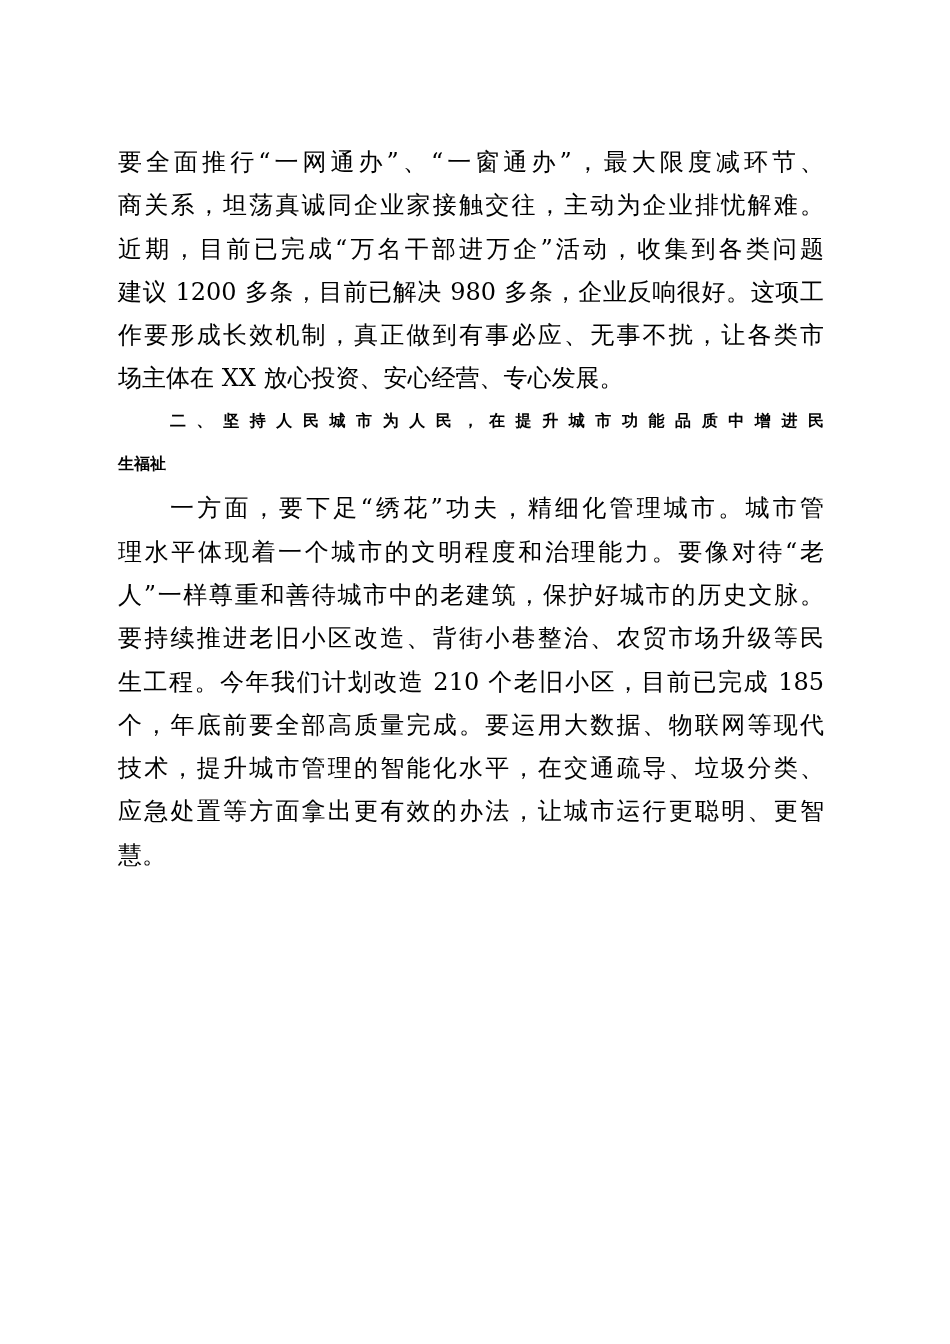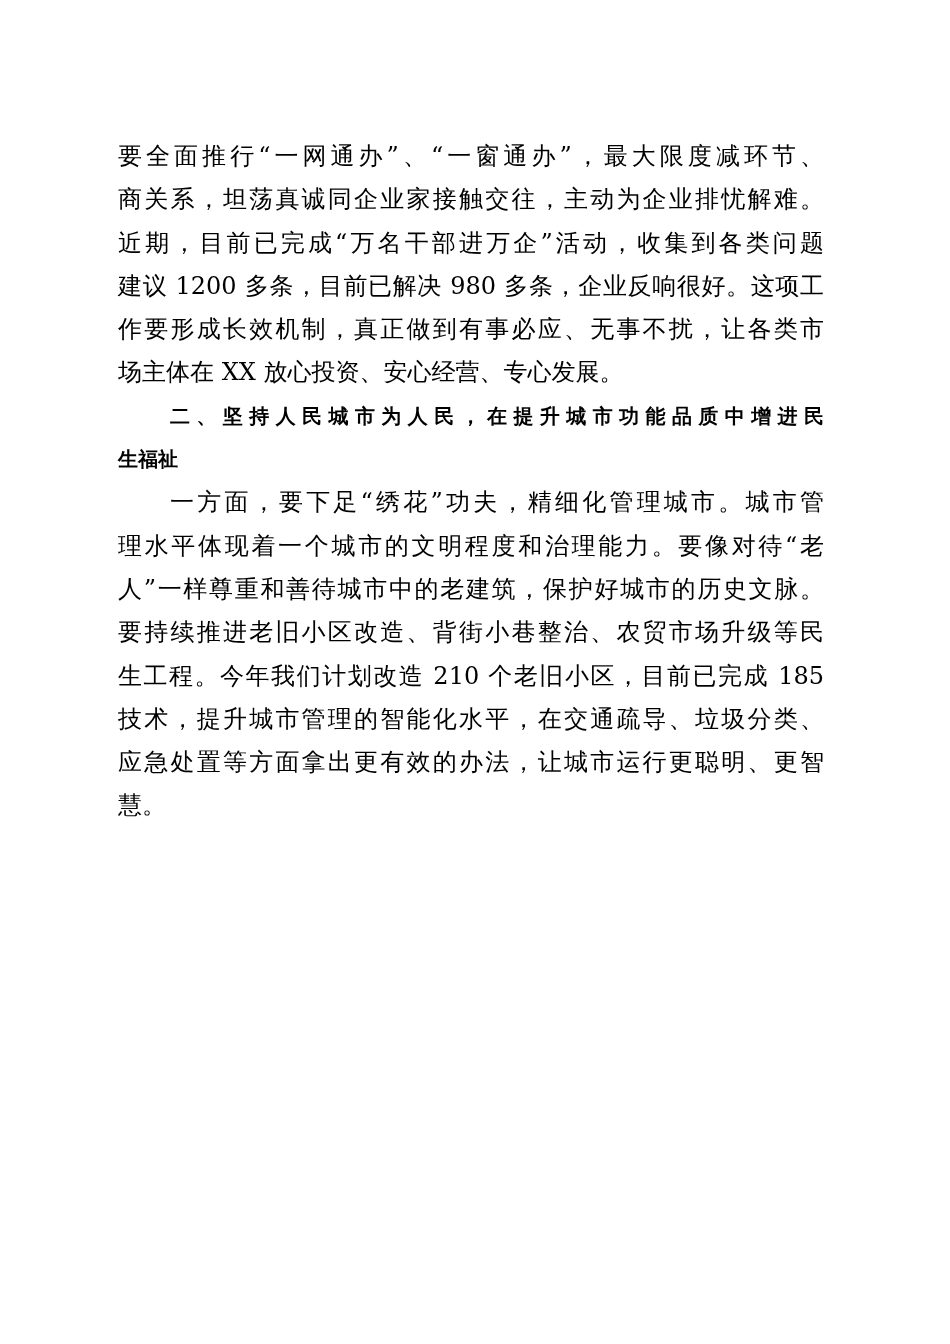--- a/index.html
+++ b/index.html
@@ -11,42 +11,42 @@
       width: 950px;
       height: 1344px;
       position: relative;
       overflow: hidden;
       font-family: "DejaVu Serif", "Liberation Serif", serif;
       color: #000000;
     }
     .page {
       position: absolute;
       left: 118px;
-      top: 135px;
+      top: 141px;
       width: 706px;
     }
     .line {
       height: 43.3px;
       line-height: 43.3px;
       font-size: 24px;
       white-space: nowrap;
       text-align: justify;
       text-align-last: justify;
       letter-spacing: 0px;
     }
     .line.last {
       text-align-last: left;
     }
     .line.indent {
       padding-left: 52px;
     }
     .line.heading {
-      font-family: Liberation Serif, serif;
+      font-family: Liberation Mono, monospace;
       font-weight: bold;
-      font-size: 20px;
+      font-size: 16px;
     }
   </style>
 </head>
 <body>
 
 <div class="page">
 
   <div>
     <div class="line">要全面推行“一网通办”、“一窗通办”，最大限度减环节、</div>
     <div class="line">商关系，坦荡真诚同企业家接触交往，主动为企业排忧解难。</div>
@@ -61,19 +61,20 @@
     <div class="line heading last">生福祉</div>
   </div>
 
 
   <div>
     <div class="line indent">一方面，要下足“绣花”功夫，精细化管理城市。城市管</div>
     <div class="line">理水平体现着一个城市的文明程度和治理能力。要像对待“老</div>
     <div class="line">人”一样尊重和善待城市中的老建筑，保护好城市的历史文脉。</div>
     <div class="line">要持续推进老旧小区改造、背街小巷整治、农贸市场升级等民</div>
     <div class="line">生工程。今年我们计划改造 210 个老旧小区，目前已完成 185</div>
+    <div class="line">个，年底前要全部高质量完成。要运用大数据、物联网等现代</div>
     <div class="line">技术，提升城市管理的智能化水平，在交通疏导、垃圾分类、</div>
     <div class="line">应急处置等方面拿出更有效的办法，让城市运行更聪明、更智</div>
     <div class="line last">慧。</div>
   </div>
 
 
 </div>
 
 </body></html>

